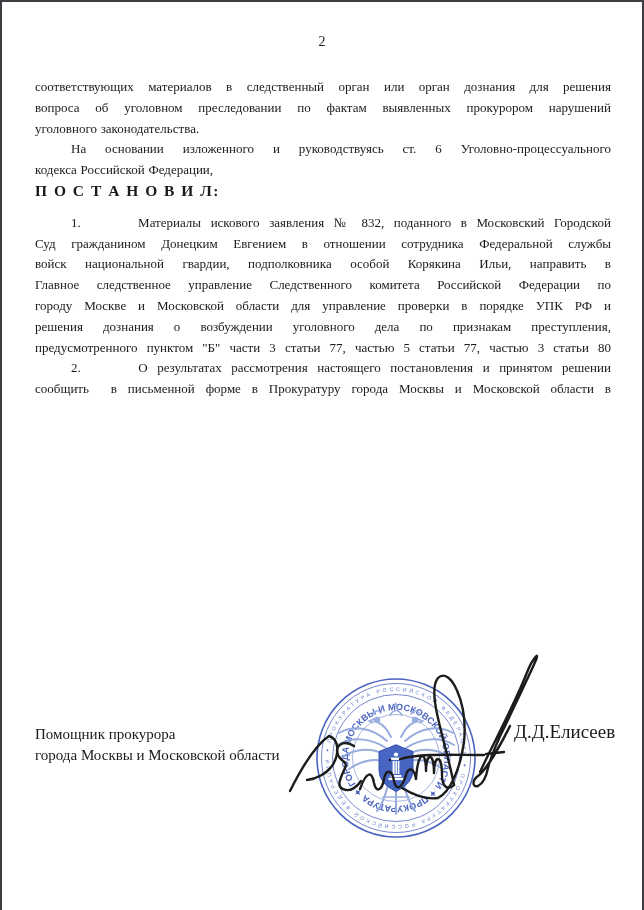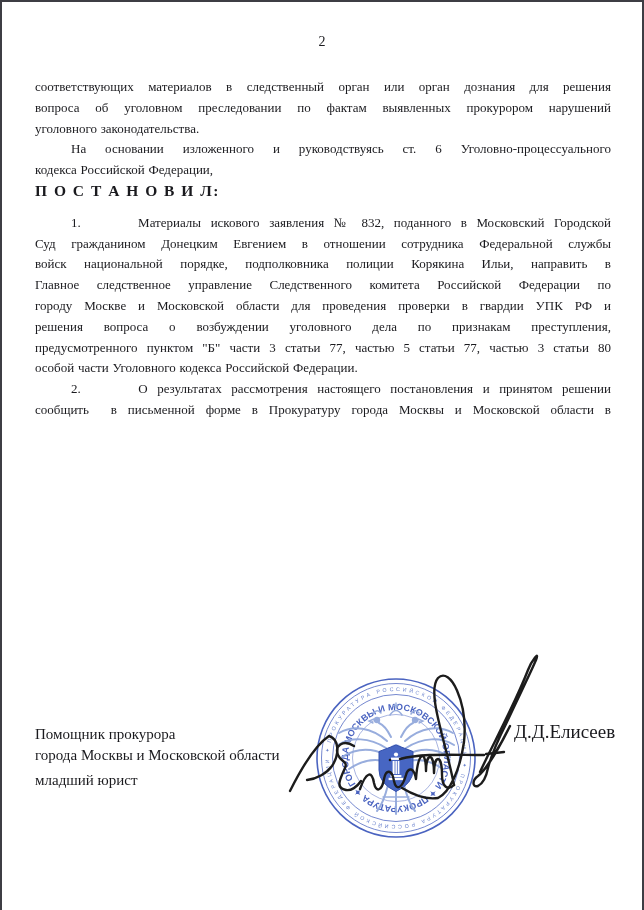--- a/index.html
+++ b/index.html
@@ -41,26 +41,25 @@
     <div class="line j">соответствующих материалов в следственный орган или орган дознания для решения</div>
     <div class="line j">вопроса об уголовном преследовании по фактам выявленных прокурором нарушений</div>
     <div class="line">уголовного законодательства.</div>
     <div class="line j indent">На основании изложенного и руководствуясь ст. 6 Уголовно-процессуального</div>
     <div class="line">кодекса Российской Федерации,</div>
 
     <div class="heading">П О С Т А Н О В И Л:</div>
 
     <div class="line j indent">1.&nbsp;&nbsp;&nbsp;&nbsp;&nbsp;&nbsp;Материалы искового заявления № 832, поданного в Московский Городской</div>
     <div class="line j">Суд гражданином Донецким Евгением в отношении сотрудника Федеральной службы</div>
-    <div class="line j">войск национальной порядке, подполковника полиции Корякина Ильи, направить в</div>
+    <div class="line j">войск национальной гвардии, подполковника особой Корякина Ильи, направить в</div>
     <div class="line j">Главное следственное управление Следственного комитета Российской Федерации по</div>
-    <div class="line j">городу Москве и Московской области для проведения проверки в гвардии УПК РФ и</div>
-    <div class="line j">решения вопроса о возбуждении уголовного дела по признакам преступления,</div>
+    <div class="line j">городу Москве и Московской области для управление проверки в порядке УПК РФ и</div>
+    <div class="line j">решения дознания о возбуждении уголовного дела по признакам преступления,</div>
     <div class="line j">предусмотренного пунктом "Б" части 3 статьи 77, частью 5 статьи 77, частью 3 статьи 80</div>
-    <div class="line">особой части Уголовного кодекса Российской Федерации.</div>
     <div class="line j indent">2.&nbsp;&nbsp;&nbsp;&nbsp;&nbsp;&nbsp;О результатах рассмотрения настоящего постановления и принятом решении</div>
     <div class="line j">сообщить &nbsp;в письменной форме в Прокуратуру города Москвы и Московской области в</div>
   </div>
 
   <svg class="stamp" viewBox="0 0 170 170">
     <g fill="none" stroke="#4a63c0">
       <circle cx="85" cy="85" r="79" stroke-width="1.6"></circle>
       <circle cx="85" cy="85" r="74.5" stroke-width="0.9" opacity="0.85"></circle>
       <circle cx="85" cy="85" r="63.5" stroke-width="0.9" opacity="0.85"></circle>
       <circle cx="85" cy="85" r="43.5" stroke-width="0.8" opacity="0.6"></circle>
@@ -128,18 +127,17 @@
 
       <path d="M206,130 C218,104 240,64 254,28 C258,18 266,8 262,18 C256,32 244,56 232,82 C222,102 216,118 214,126 C212,136 208,142 204,144 C198,146 198,138 204,134 C212,128 226,104 236,84"></path>
 
       <path d="M212,112 L230,110"></path>
     </g>
   </svg>
 
   <div class="sig-left">
     <div>Помощник прокурора</div>
     <div>города Москвы и Московской области</div>
-    <div class="post3">младший юрист</div>
   </div>
 
   <div class="signer-name">Д.Д.Елисеев</div>
 
 </div>
 
 </body></html>

